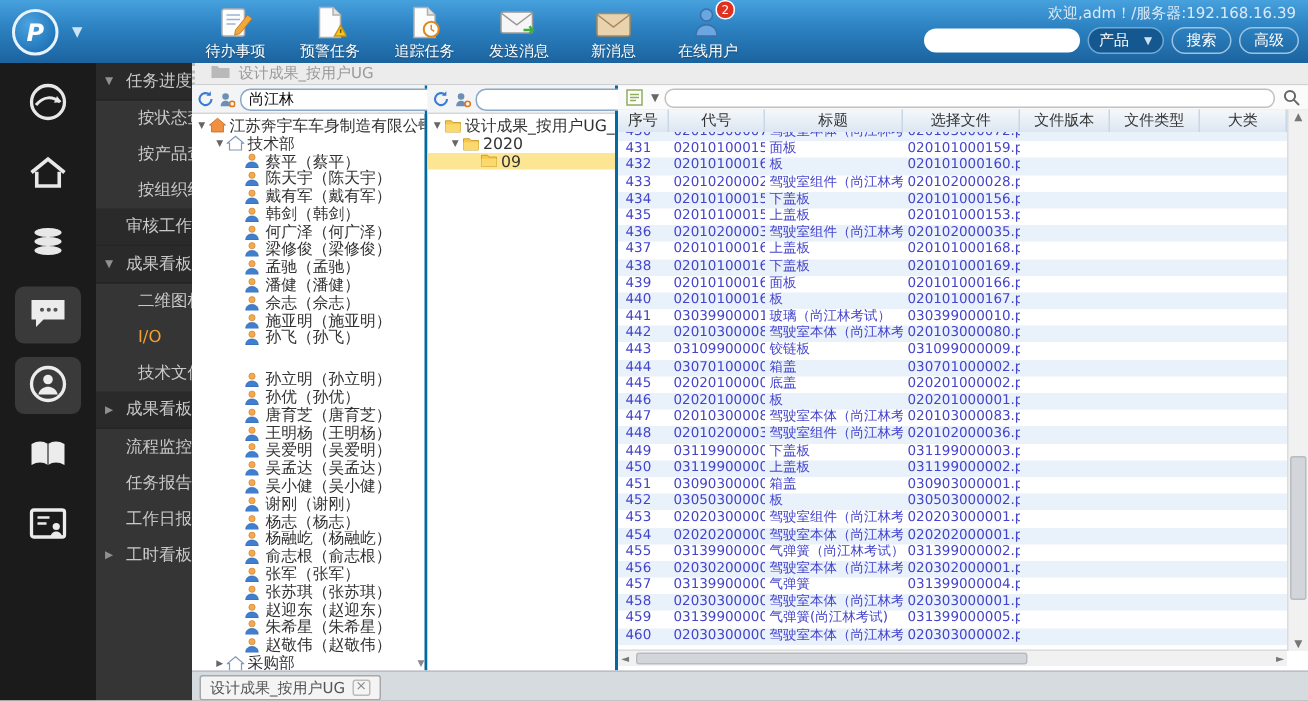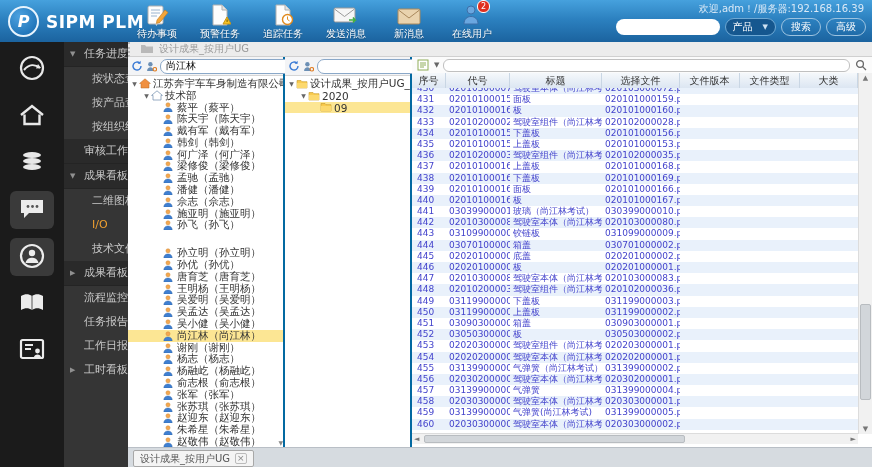--- a/index.html
+++ b/index.html
@@ -99,21 +99,20 @@
   .footer-tab .x{color:#888;font-size:9px;border:1px solid #bbb;border-radius:2px;line-height:9px;padding:0 1px;cursor:pointer;}
 </style>
 </head>
 <body>
 
 <div id="app">
 
   <div class="topbar">
     <div class="logo">
       <div class="logo-circle">P</div>
-      <span class="logo-text">SIPM PLM</span>
       <span class="logo-caret">▼</span>
     </div>
     <div class="top-toolbar" id="topToolbar">
         <div class="tt-item">
           <span class="ic">
             <svg width="24" height="22" viewBox="0 0 24 22">
               <rect x="3" y="2" width="15" height="18" rx="1.5" fill="#fdfdfd" stroke="#b0b0b0"></rect>
               <path d="M6 6h9M6 9h9M6 12h6" stroke="#9ab4d0"></path>
               <path d="M12 16 20 6l3 2.4-8 10-3.6 1z" fill="#f2a63c" stroke="#c07820" stroke-width=".6"></path>
             </svg>
@@ -506,30 +505,20 @@
         <div class="titem" style="padding-left: 26px;">
           <span class="tarrow"></span>
           <span class="tic">
             <svg width="10" height="10" viewBox="0 0 10 10">
               <circle cx="5" cy="2.8" r="2.1" fill="#f4a850" stroke="#c77f2a" stroke-width=".4"></circle>
               <path d="M.8 10c0-2.8 1.9-4 4.2-4s4.2 1.2 4.2 4z" fill="#3f7fd2" stroke="#2b5f9e" stroke-width=".4"></path>
             </svg>
           </span>
           <span class="tlbl">吴小健（吴小健）</span>
         </div>
-        <div class="titem sel" style="padding-left: 26px;">
-          <span class="tarrow"></span>
-          <span class="tic">
-            <svg width="10" height="10" viewBox="0 0 10 10">
-              <circle cx="5" cy="2.8" r="2.1" fill="#f4a850" stroke="#c77f2a" stroke-width=".4"></circle>
-              <path d="M.8 10c0-2.8 1.9-4 4.2-4s4.2 1.2 4.2 4z" fill="#3f7fd2" stroke="#2b5f9e" stroke-width=".4"></path>
-            </svg>
-          </span>
-          <span class="tlbl">尚江林（尚江林）</span>
-        </div>
         <div class="titem" style="padding-left: 26px;">
           <span class="tarrow"></span>
           <span class="tic">
             <svg width="10" height="10" viewBox="0 0 10 10">
               <circle cx="5" cy="2.8" r="2.1" fill="#f4a850" stroke="#c77f2a" stroke-width=".4"></circle>
               <path d="M.8 10c0-2.8 1.9-4 4.2-4s4.2 1.2 4.2 4z" fill="#3f7fd2" stroke="#2b5f9e" stroke-width=".4"></path>
             </svg>
           </span>
           <span class="tlbl">谢刚（谢刚）</span>
         </div>

